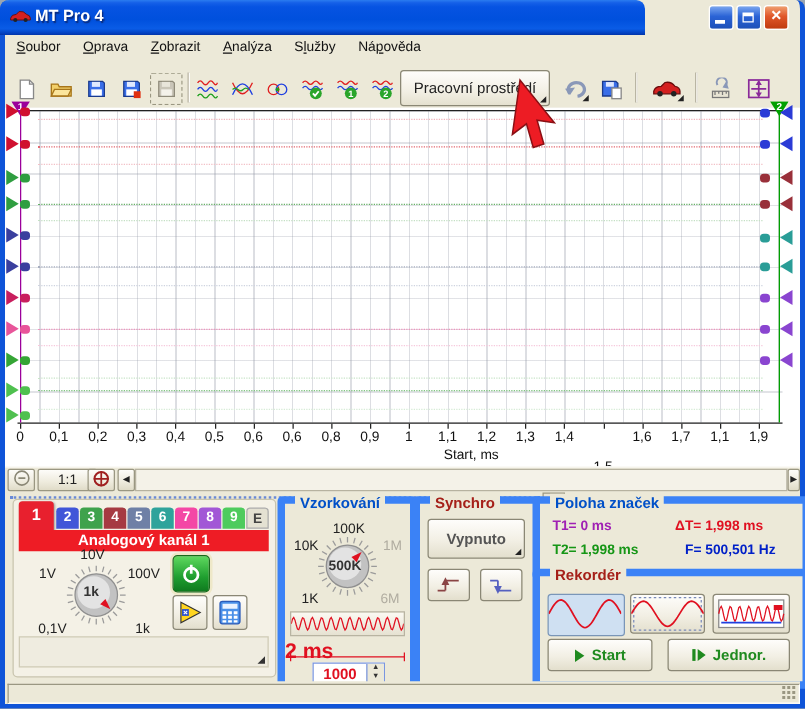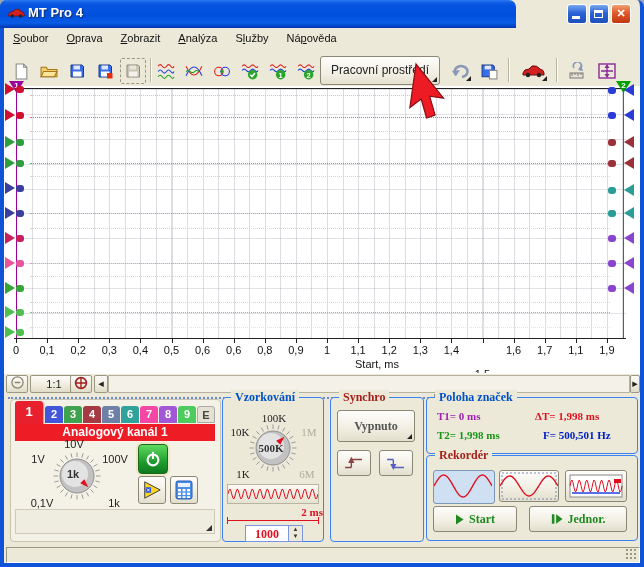--- a/index.html
+++ b/index.html
@@ -45,37 +45,37 @@
   .mdot{position:absolute;width:8px;height:7px;border-radius:3px;}
   
   .zoombar{position:absolute;left:0;top:373px;width:636px;height:22px;background:#ece9d8;border-top:1px solid #fff;}
   .zbtn{position:absolute;top:375px;height:18px;background:linear-gradient(180deg,#fdfcf9,#eeebdd 60%,#e0dcc8);
         border:1px solid #9a9782;border-radius:2px;box-sizing:border-box;text-align:center;font-size:11px;color:#555;}
   .ztrack{position:absolute;left:104px;top:375px;width:522px;height:18px;border:1px solid #b6b2a0;background:#f4f2e8;box-sizing:border-box;}
   
   .splitter{position:absolute;left:4px;top:397px;width:424px;border-top:2px dotted #6a8ad6;}
   .splitbtn{position:absolute;left:430px;top:394px;width:16px;height:9px;background:#e8e4d4;border:1px solid #9a9782;font-size:6px;color:#2a50c0;text-align:center;line-height:7px;}
   
-  .group{position:absolute;border:1px solid #3b82f6;border-radius:4px;background:#ece9d8;font-family:Liberation Serif, serif;}
+  .group{position:absolute;border:6px solid #3b82f6;border-radius:4px;background:#ece9d8;}
   .gtitle{position:absolute;top:-8px;left:8px;background:#ece9d8;padding:0 4px;font-size:12px;font-weight:bold;}
   .blue-t{color:#0050c8;} .red-t{color:#a52019;}
   .btn{background:linear-gradient(180deg,#fefdfb,#f2efe4 55%,#e3dfcd);border:1px solid #8a8775;border-radius:3px;box-sizing:border-box;}
   .chgroup{position:absolute;left:6px;top:399px;width:209px;height:141px;border:1px solid #c8c4ae;border-radius:4px;background:#f4f1e6;}
   .chtab{position:absolute;top:6px;width:18px;height:17px;border-radius:3px 3px 0 0;color:#fff;font-size:11px;font-weight:bold;text-align:center;line-height:17px;}
   .chtab.active{left:4px;top:1px;width:28px;height:23px;font-size:13px;line-height:22px;box-shadow:1px 1px 2px rgba(0,0,0,.35);}
   .chbanner{position:absolute;left:4px;top:24px;width:200px;height:17px;background:#ee1c25;color:#fff;font-weight:bold;font-size:12px;text-align:center;line-height:17px;}
   .klabel{position:absolute;transform:translate(-50%,-50%);font-size:11px;color:#222;white-space:nowrap;}
   .klabel.dim{color:#b0aca0;}
   .kcenter{position:absolute;transform:translate(-50%,-50%);font-size:11px;font-weight:bold;color:#333;}
   .sqbtn{position:absolute;width:28px;height:28px;display:flex;align-items:center;justify-content:center;}
   .powerbtn{background:linear-gradient(180deg,#5fd95f,#1f9e2f 60%,#0f7a1f);border:1px solid #1a6a1a;border-radius:4px;box-shadow:0 0 0 2px #eee8c8;}
   .chfoot{position:absolute;left:4px;top:109px;width:200px;height:25px;background:#efece0;border:1px solid #cfcbb6;box-sizing:border-box;}
   .resize-tri{position:absolute;right:2px;bottom:2px;width:0;height:0;border-left:6px solid transparent;border-bottom:6px solid #333;}
   .wavebox{position:absolute;left:4px;top:86px;width:92px;height:20px;background:linear-gradient(180deg,#fbf9f2,#e6e2d2);border:1px solid #b8b4a2;box-sizing:border-box;}
-  .mslabel{position:absolute;left:0;top:108px;width:100px;text-align:right;color:#e01020;font-size:11px;font-weight:bold;}
+  .mslabel{position:absolute;left:0;top:108px;width:100px;text-align:left;color:#e01020;font-size:17px;font-weight:bold;}
   .measure{position:absolute;left:4px;top:122px;width:92px;height:1px;background:#e01020;}
   .measure::before,.measure::after{content:"";position:absolute;top:-3px;width:1px;height:7px;background:#e01020;}
   .measure::before{left:0;} .measure::after{right:0;}
   .spin{position:absolute;left:22px;top:127px;width:58px;height:17px;border:1px solid #7a96df;background:#fff;box-sizing:border-box;}
   .spinval{position:absolute;left:0;top:1px;width:42px;text-align:center;color:#e01020;font-size:12px;font-weight:bold;}
   .spinbtns{position:absolute;right:0;top:0;width:13px;height:15px;background:#ece9d8;border-left:1px solid #7a96df;font-size:6px;line-height:7px;text-align:center;color:#333;}
   .valtxt{position:absolute;font-size:11px;font-weight:bold;white-space:nowrap;}
   .recbtn{position:absolute;top:14px;width:60px;height:32px;}
   .startbtn{position:absolute;top:50px;height:26px;font-size:12px;font-weight:bold;color:#1f8a1f;display:flex;align-items:center;justify-content:center;gap:5px;}
   

